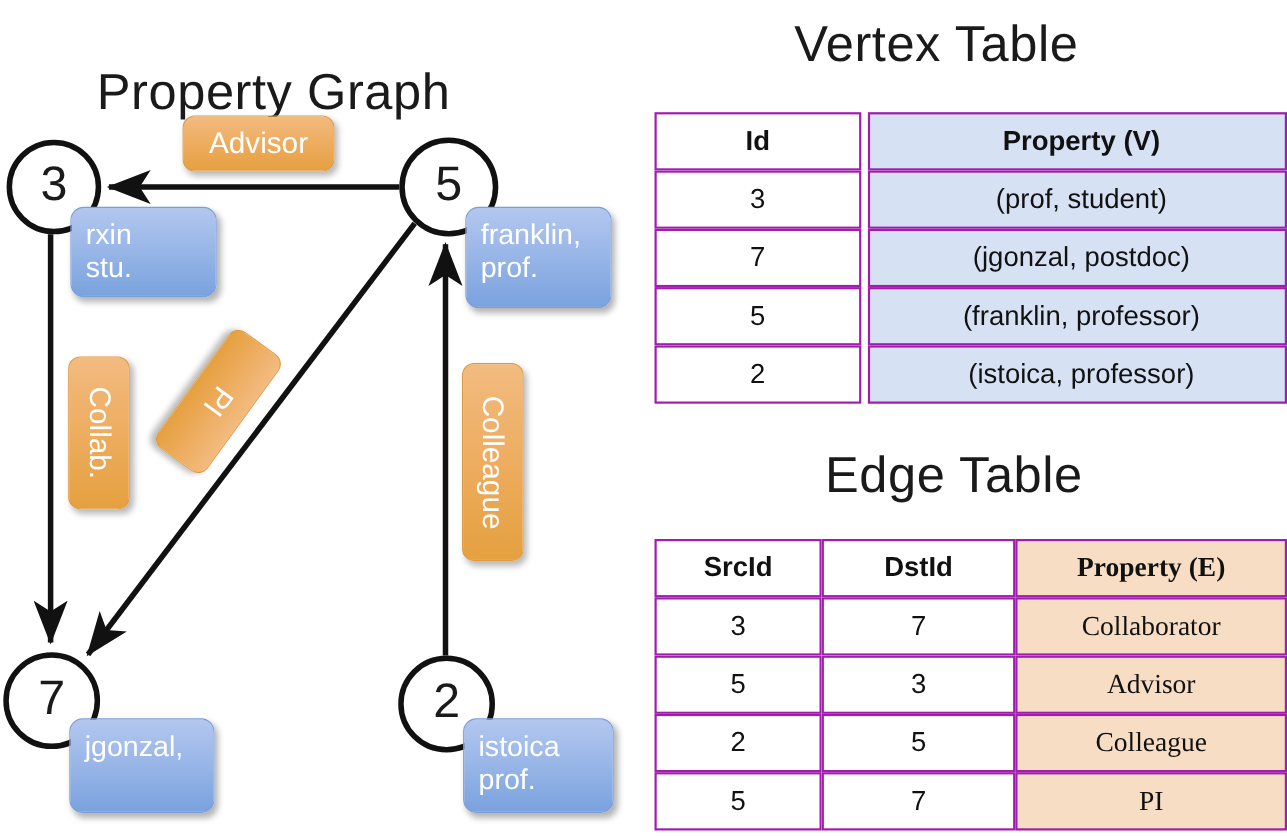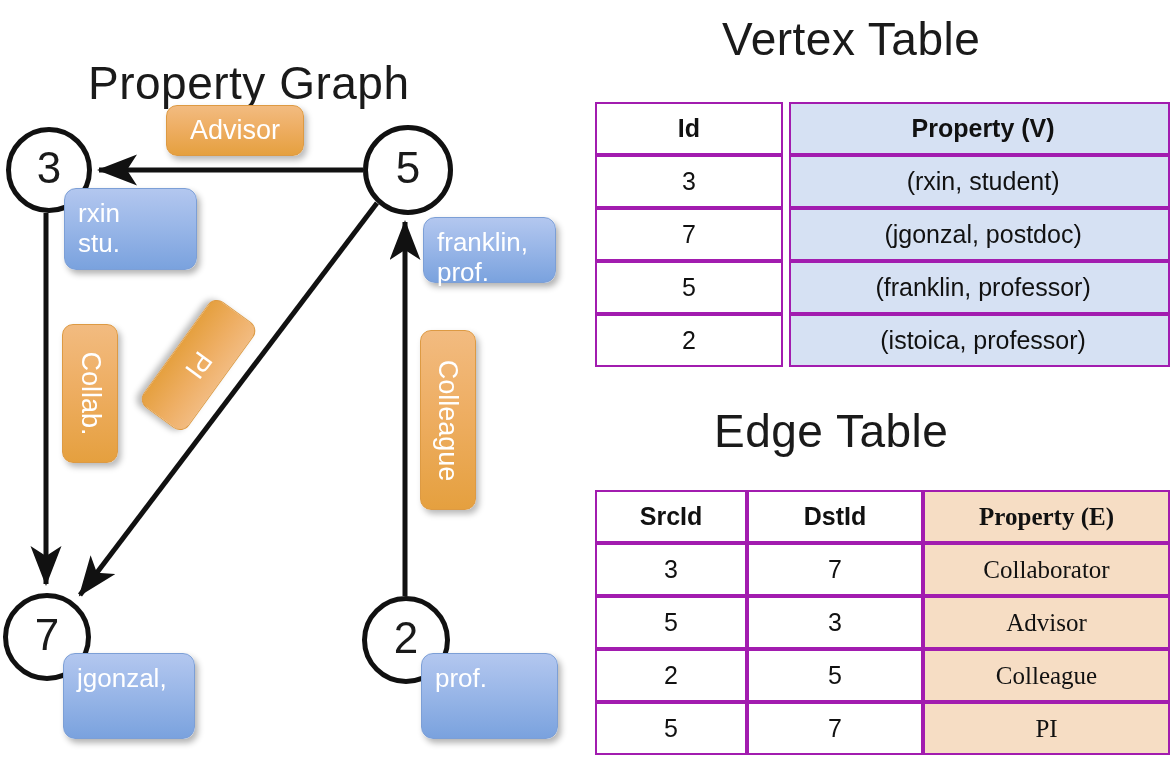--- a/index.html
+++ b/index.html
@@ -4,21 +4,21 @@
 <style>
   html,body{margin:0;padding:0;background:#ffffff;}
   body{width:1170px;height:760px;position:relative;overflow:hidden;
        font-family:"Liberation Sans",sans-serif;color:#000;}
 
   
   .title{position:absolute;font-weight:400;color:#1a1a1a;
          font-size:46px;letter-spacing:.5px;white-space:nowrap;}
   #t-pg{left:88px;top:16px;margin-top:40px;}
   #t-vt{left:722px;top:12px;}
-  #t-et{left:714px;top:404px;}
+  #t-et{left:750px;top:404px;}
 
   
   #graph{position:absolute;left:0;top:0;width:585px;height:760px;}
   #edges{position:absolute;left:0;top:0;width:585px;height:760px;}
 
   .vertex{position:absolute;border:5px solid #111;border-radius:50%;
           background:#fff;box-sizing:border-box;
           display:flex;align-items:center;justify-content:center;}
   .vertex span{font-size:44px;line-height:1;color:#1a1a1a;
                transform:translateY(-2px);}
@@ -95,28 +95,29 @@
     <span>7</span>
   </div>
   <div class="vertex" style="left:362px;top:596px;width:88px;height:88px;">
     <span>2</span>
   </div>
 
   <div class="prop" style="left:64px;top:188px;width:133px;height:82px;">
     <div>rxin</div>
     <div>stu.</div>
   </div>
-  <div class="prop" style="left:423px;top:188px;width:133px;height:66px;margin-top:29px;">
+  <div class="prop" style="left:423px;top:188px;width:133px;height:92px;">
     <div>franklin,</div>
     <div>prof.</div>
   </div>
   <div class="prop" style="left:63px;top:653px;width:132px;height:86px;">
     <div>jgonzal,</div>
   </div>
   <div class="prop" style="left:421px;top:653px;width:137px;height:86px;">
+    <div>istoica</div>
     <div>prof.</div>
   </div>
 
   <div class="elabel" style="left:166px;top:105px;width:138px;height:51px;">
     <span>Advisor</span>
   </div>
 
   <div class="elabel vert" style="left:62px;top:324px;width:56px;height:139px;">
     <span>Collab.</span>
   </div>
@@ -134,21 +135,21 @@
 <table class="tbl" id="vtable">
   <tbody>
     <tr>
       <td class="idc hd">Id</td>
       <td class="gap"></td>
       <td class="pc hd val">Property (V)</td>
     </tr>
     <tr>
       <td class="idc">3</td>
       <td class="gap"></td>
-      <td class="pc val">(rxin, student)</td>
+      <td class="pc val">(prof, student)</td>
     </tr>
     <tr>
       <td class="idc">7</td>
       <td class="gap"></td>
       <td class="pc val">(jgonzal, postdoc)</td>
     </tr>
     <tr>
       <td class="idc">5</td>
       <td class="gap"></td>
       <td class="pc val">(franklin, professor)</td>

